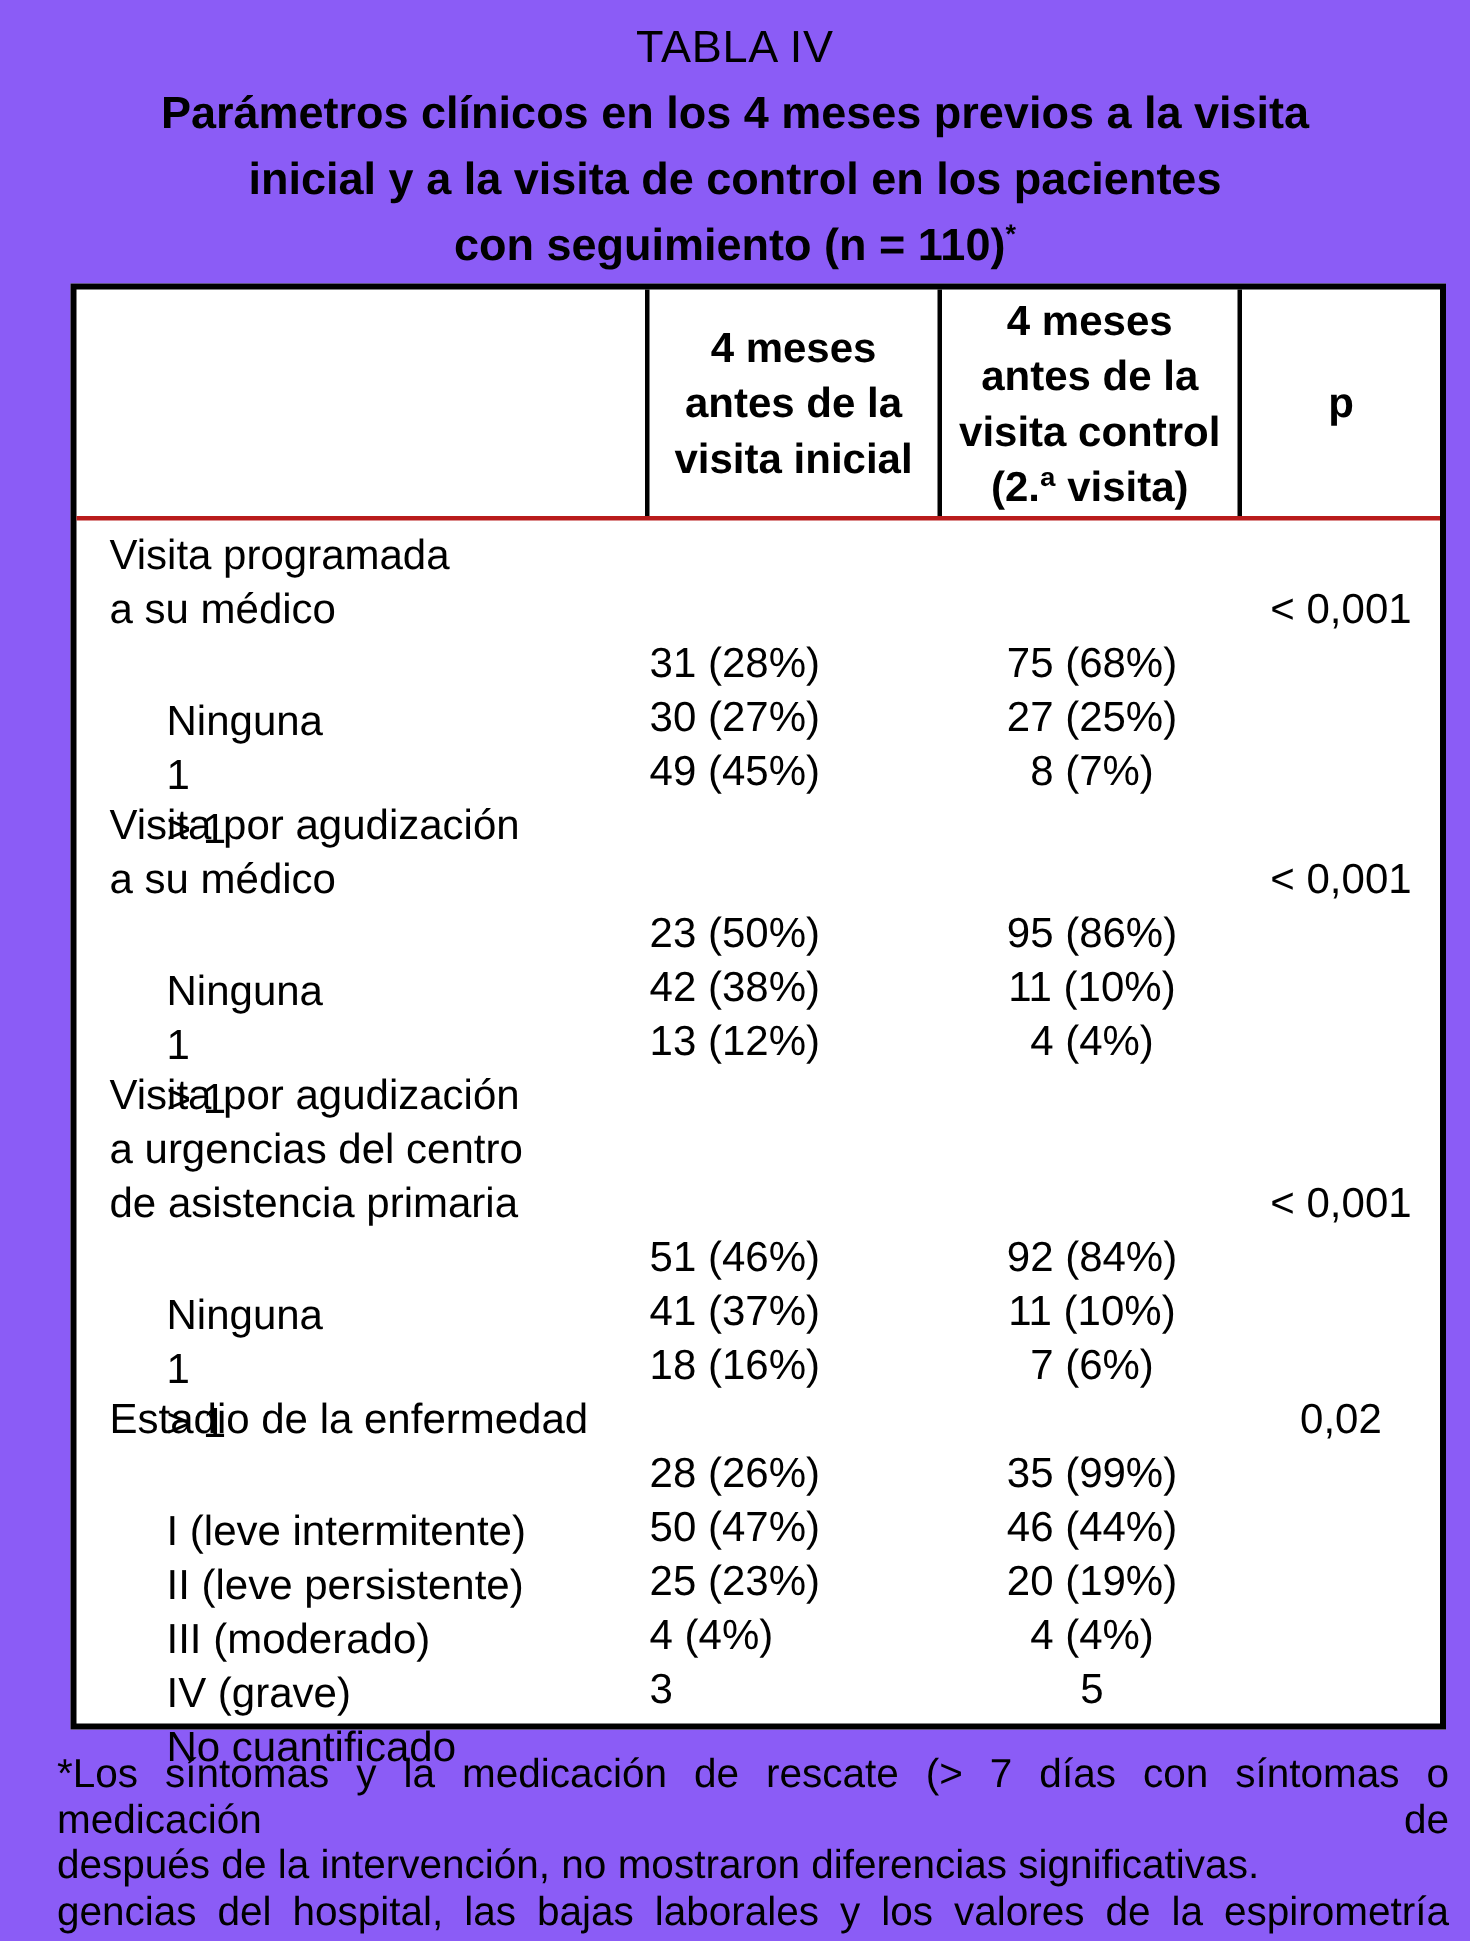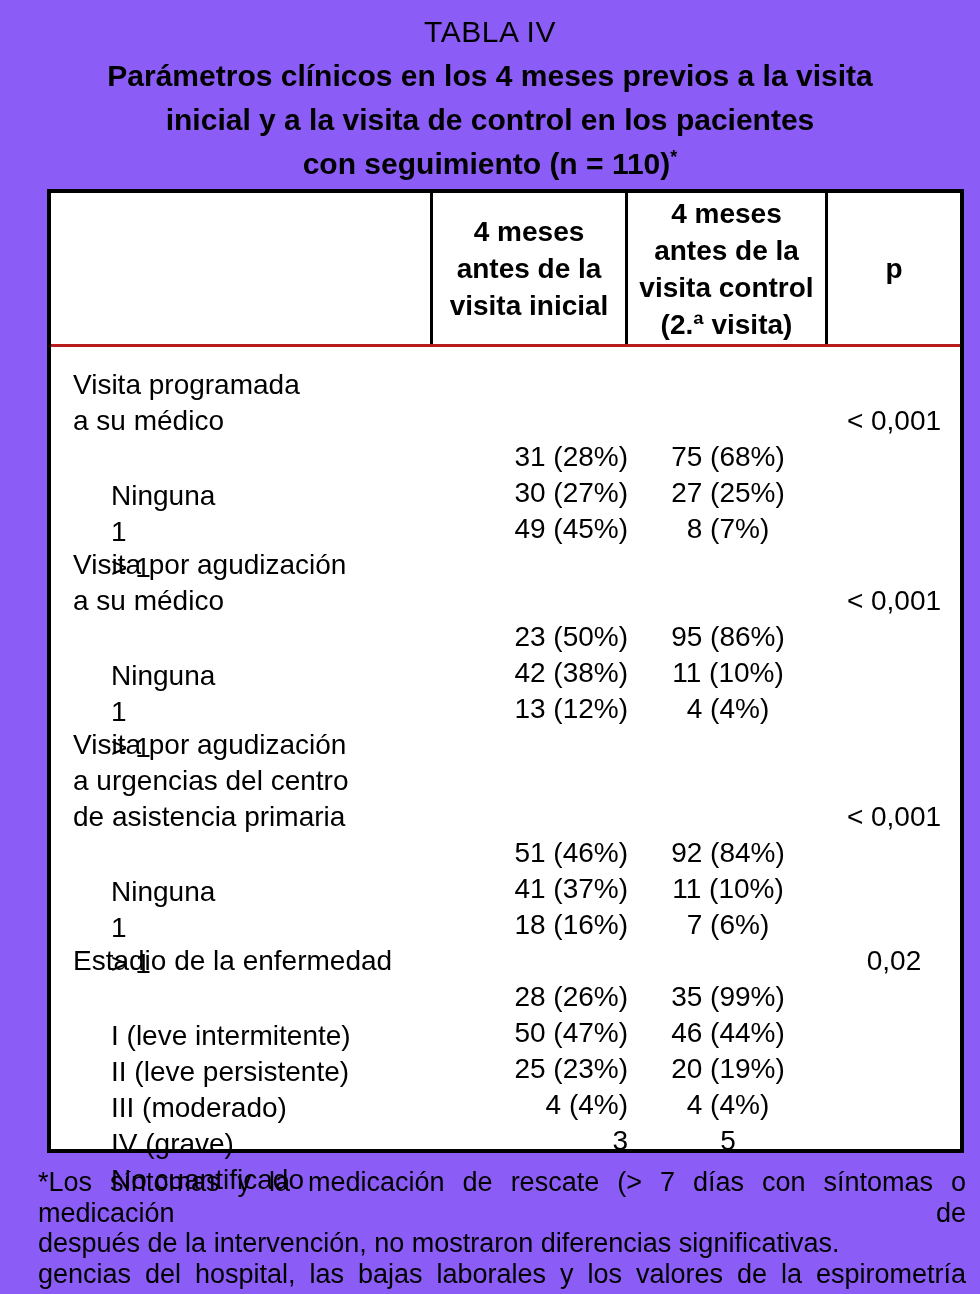--- a/index.html
+++ b/index.html
@@ -68,36 +68,36 @@
     font-size: 28px;
     line-height: 37px;
     white-space: pre-line;
   }
   .th-label   { width: 42.03%; border-right: 3px solid #000000; }
   .th-initial { width: 21.45%; border-right: 3px solid #000000; }
   .th-control { width: 22.00%; border-right: 3px solid #000000; }
   .th-p       { width: 14.52%; }
 
   .tbody {
-    padding-top: 20px;
+    padding-top: 5px;
   }
   .tr {
     display: flex;
     height: 36px;
     font-size: 28px;
     line-height: 36px;
     white-space: nowrap;
   }
   .td {
     box-sizing: border-box;
     overflow: visible;
   }
   .td-label   { width: 42.03%; padding-left: 22px; text-align: left; }
   .td-label.indent { padding-left: 60px; margin-top: 39px; }
-  .td-initial { width: 21.45%; text-align: right; }
+  .td-initial { width: 21.45%; text-align: left; }
   .td-control { width: 22.00%; text-align: center; }
   .td-p       { width: 14.52%; text-align: center; }
 
   
   .footnote {
     position: absolute;
     left: 38px;
     top: 1167px;
     width: 928px;
     font-size: 27px;

